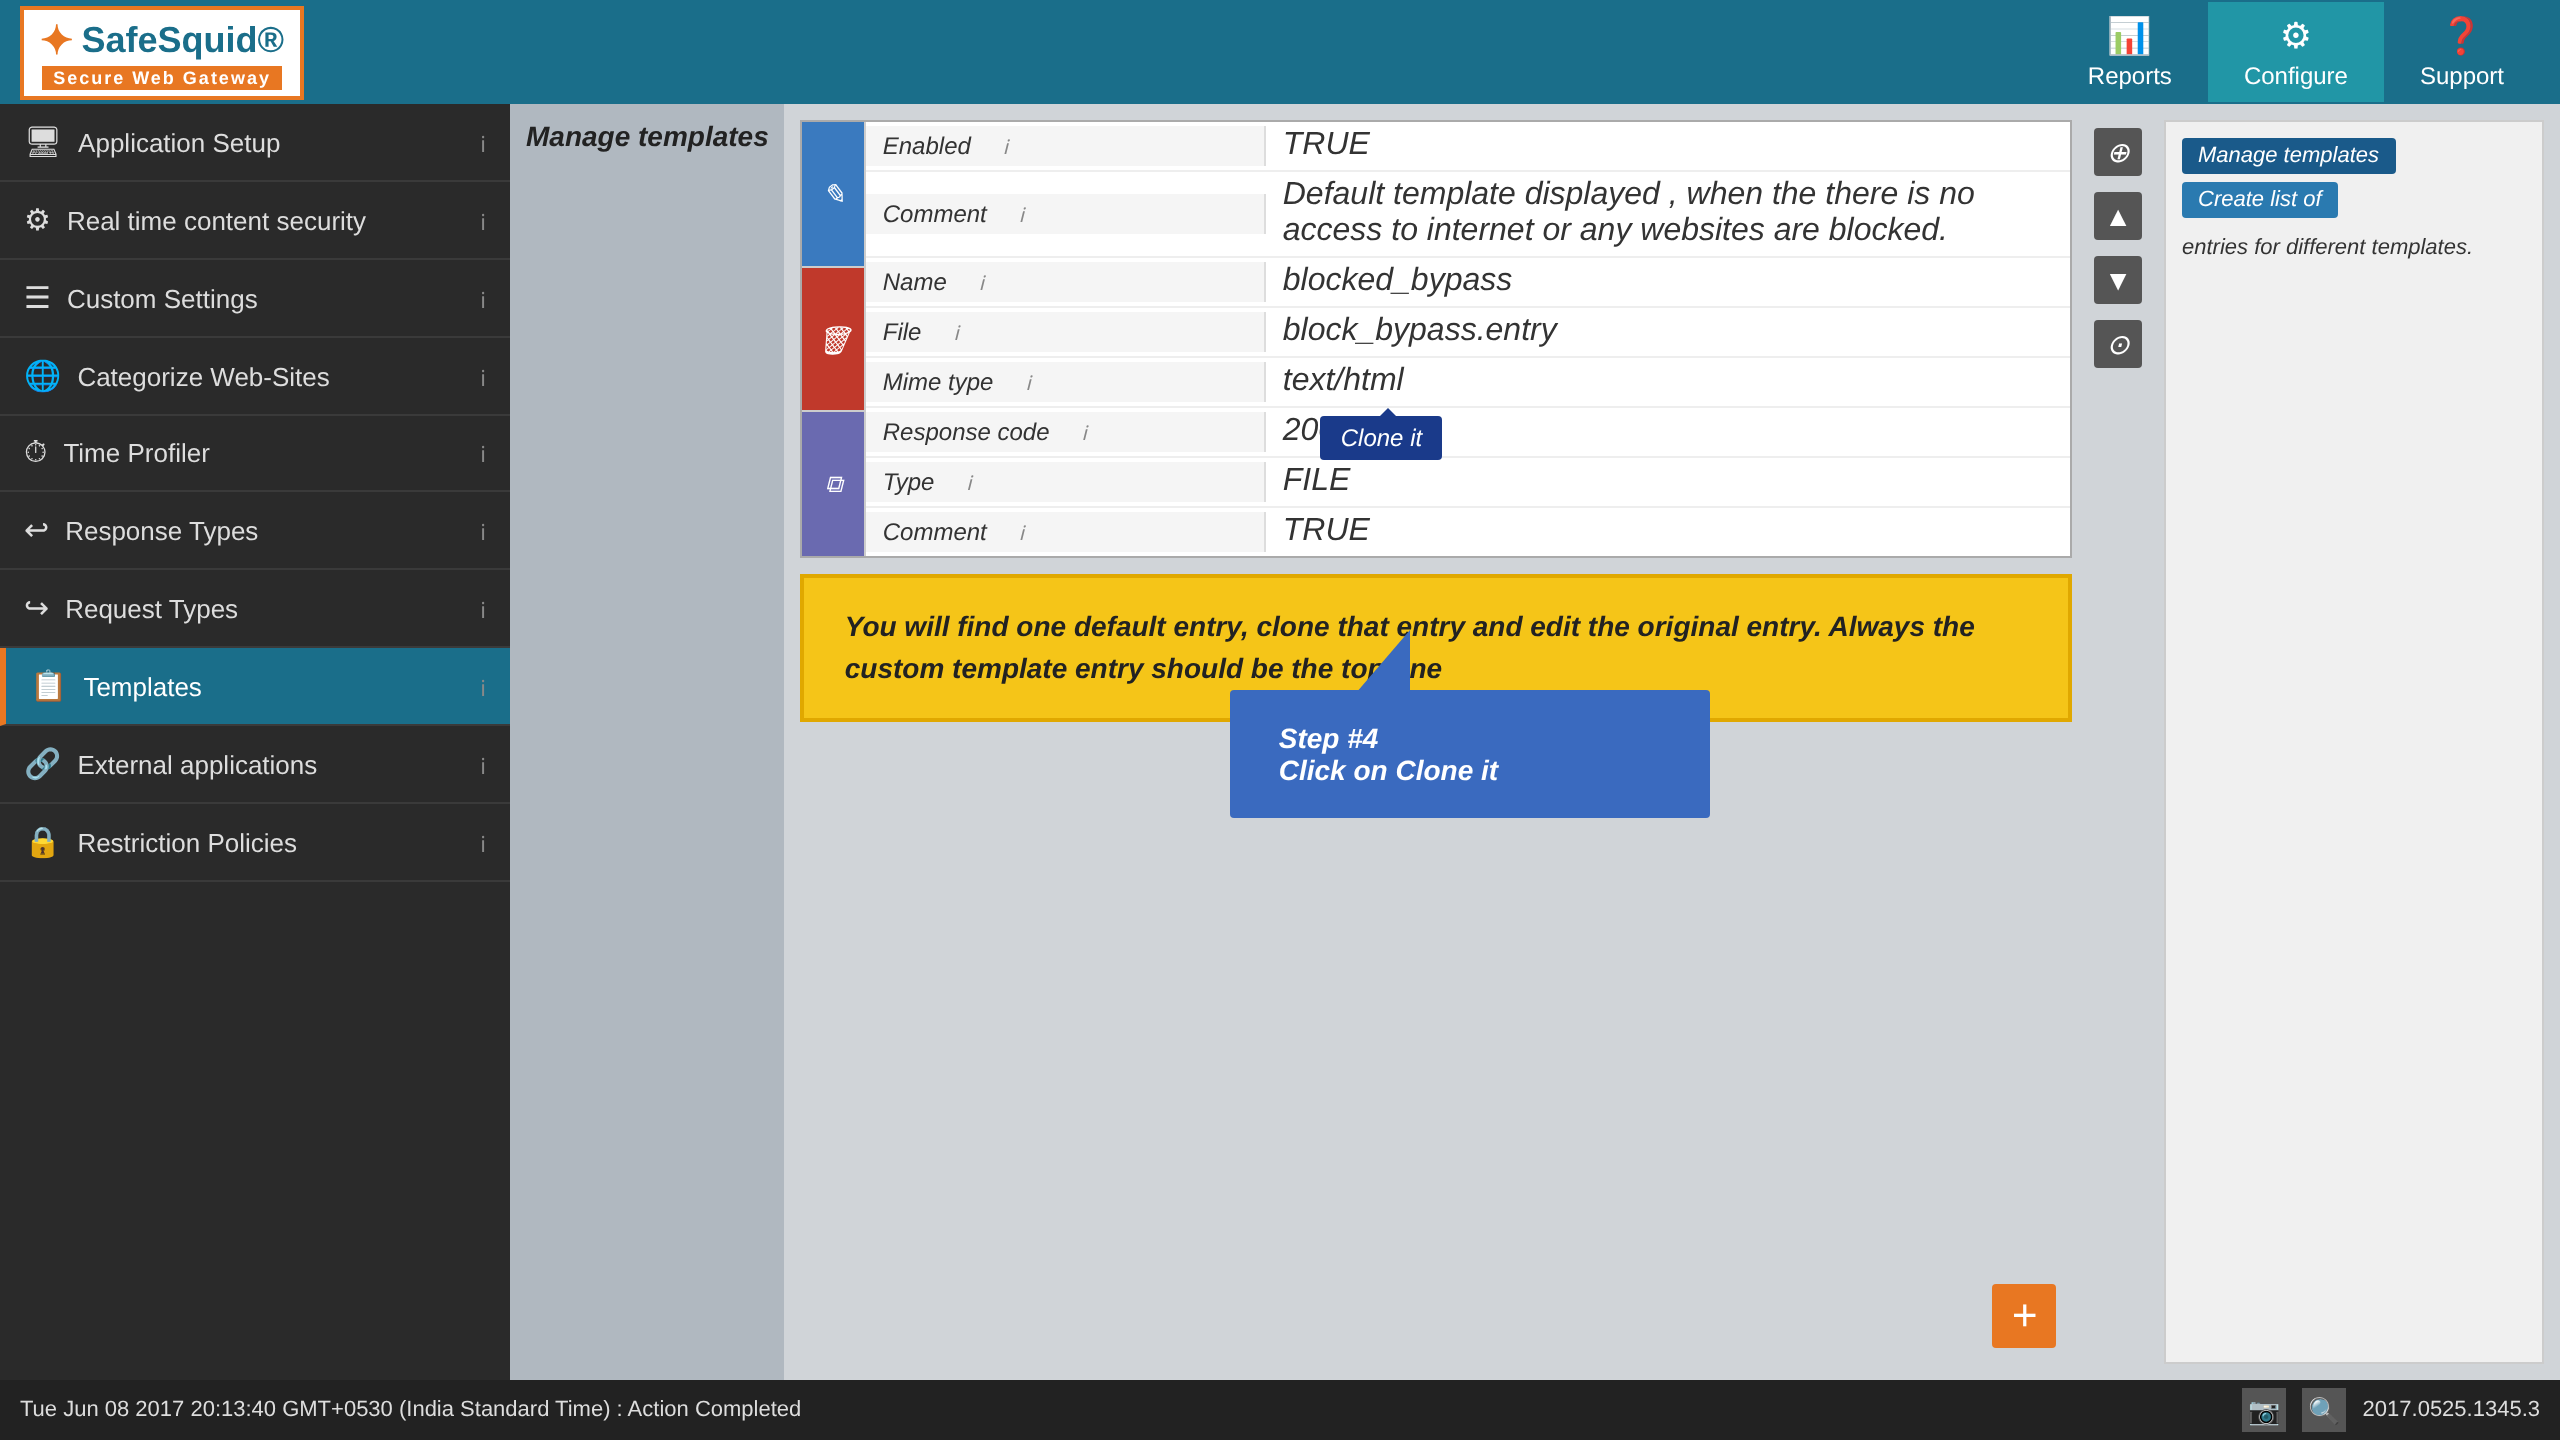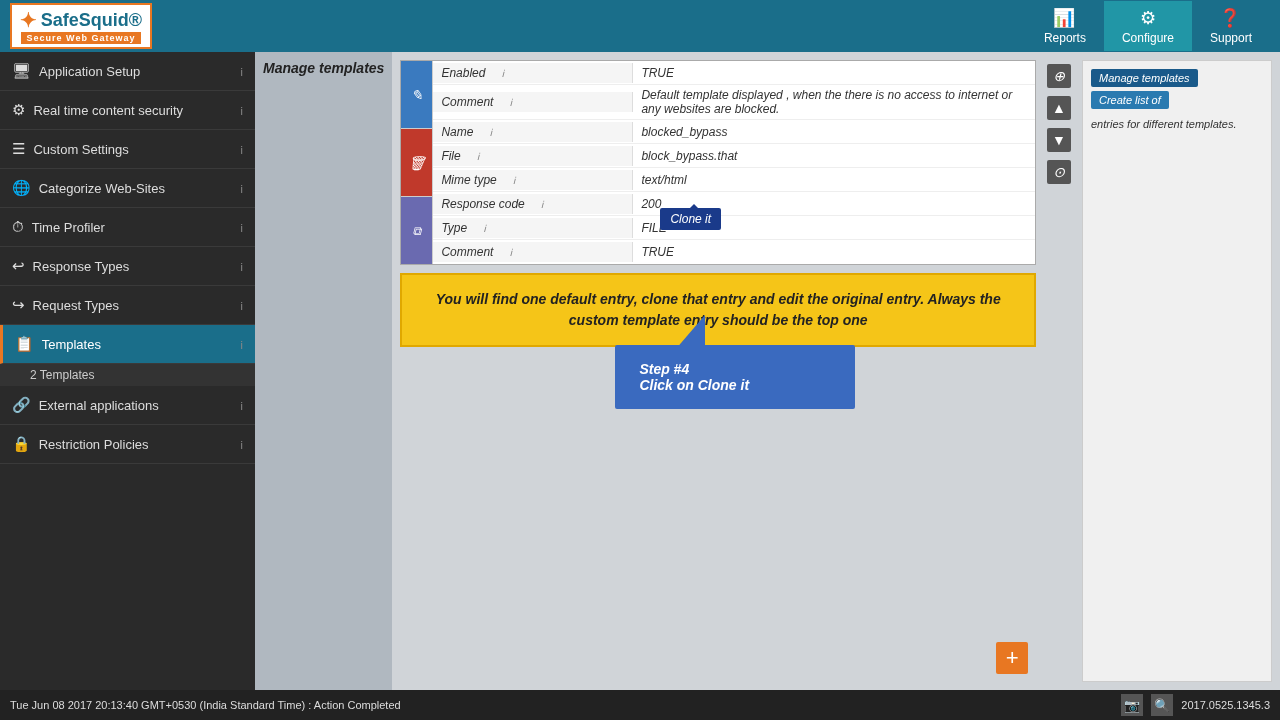--- a/index.html
+++ b/index.html
@@ -203,21 +203,21 @@
       border-right: 1px solid #ddd;
       font-size: 12px;
       display: flex;
       align-items: center;
       gap: 16px;
     }
     .field-info { color: #888; font-size: 10px; }
     .field-value {
       padding: 3px 8px;
       color: #333;
-      font-size: 12px;
+      font-size: 16px;
       flex: 1;
     }
 
     
     .right-controls {
       width: 30px;
       display: flex;
       flex-direction: column;
       align-items: center;
       gap: 8px;
@@ -311,21 +311,21 @@
       border-left: 30px solid transparent;
       border-right: 0px solid transparent;
       border-bottom: 35px solid #3a6abf;
     }
 
     
     .info-notice {
       background: #f5c518;
       border: 2px solid #e0a800;
       padding: 14px 20px;
-      text-align: center;
+      text-align: left;
       font-size: 14px;
       font-weight: bold;
       color: #222;
       line-height: 1.5;
     }
 
     
     .float-add-btn {
       position: absolute;
       bottom: 8px;
@@ -436,23 +436,20 @@
     <div class="sidebar-item">
       <span class="s-icon">↪</span>
       <span>Request Types</span>
       <span class="info-icon">ℹ</span>
     </div>
     <div class="sidebar-item active">
       <span class="s-icon">📋</span>
       <span>Templates</span>
       <span class="info-icon">ℹ</span>
     </div>
-    <div class="templates-sub">
-      <span>2 Templates</span>
-    </div>
     <div class="sidebar-item">
       <span class="s-icon">🔗</span>
       <span>External applications</span>
       <span class="info-icon">ℹ</span>
     </div>
     <div class="sidebar-item">
       <span class="s-icon">🔒</span>
       <span>Restriction Policies</span>
       <span class="info-icon">ℹ</span>
     </div>
@@ -497,21 +494,21 @@
                   <span>Name</span>
                   <span class="field-info">ℹ</span>
                 </div>
                 <div class="field-value">blocked_bypass</div>
               </div>
               <div class="table-field-row">
                 <div class="field-name">
                   <span>File</span>
                   <span class="field-info">ℹ</span>
                 </div>
-                <div class="field-value">block_bypass.that</div>
+                <div class="field-value">block_bypass.entry</div>
               </div>
               <div class="table-field-row">
                 <div class="field-name">
                   <span>Mime type</span>
                   <span class="field-info">ℹ</span>
                 </div>
                 <div class="field-value">text/html</div>
               </div>
               <div class="table-field-row">
                 <div class="field-name">

